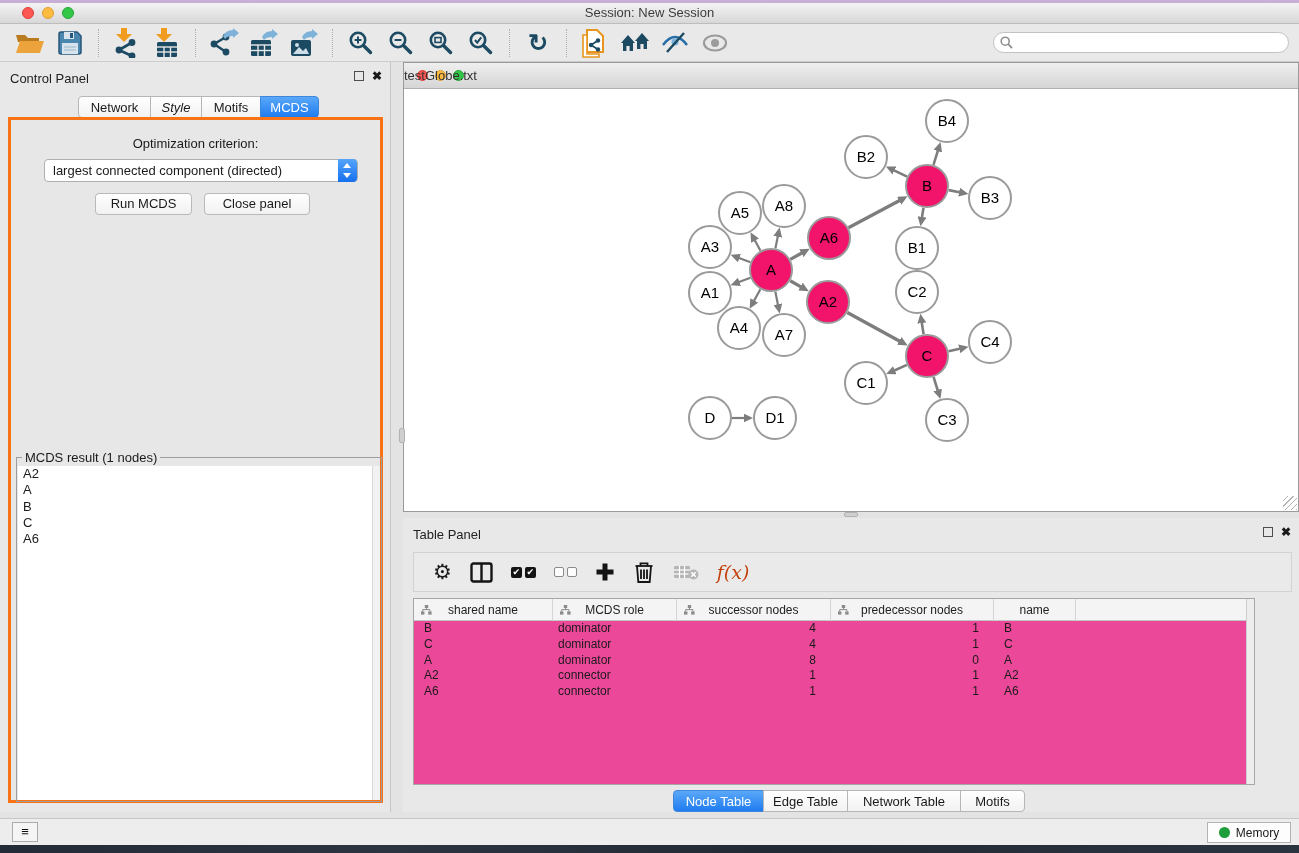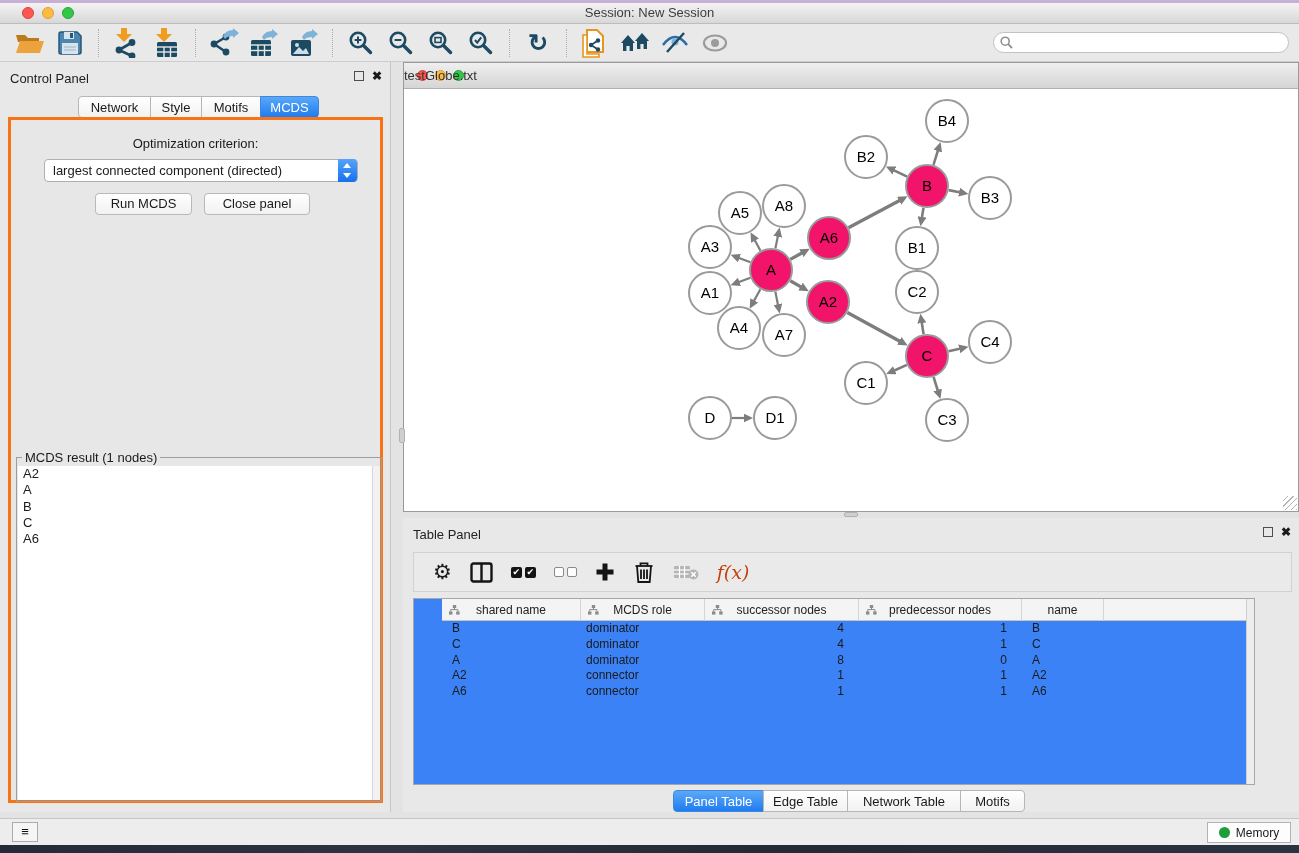--- a/index.html
+++ b/index.html
@@ -84,21 +84,21 @@
   #table-panel { position:absolute; left:403px; top:518px; width:896px; height:294px; background:#e8e8e8; }
   #tp-toolbar { position:absolute; left:10px; top:34px; width:879px; height:40px; background:#eaeaea;
     border:1px solid #d2d2d2; display:flex; align-items:center; padding:0 10px; }
   .tpi { height:30px; display:flex; align-items:center; justify-content:center; margin:0 9px; }
   .glyph-gear { font-size:21px; color:#1c1c1c; }
   .cb-pair { display:flex; gap:3px; }
   .cb { width:11px; height:11px; background:#141414; color:#fff; font-size:9px; line-height:11px; text-align:center; border-radius:2px; }
   .cbo { width:10px; height:10px; border:1.5px solid #8a8a8a; background:#fdfdfd; border-radius:2px; }
   .glyph-fx { font-family:"DejaVu Serif", serif; font-style:italic; font-size:19px; color:#c2410c; }
 
-  #tp-table { position:absolute; left:10px; top:80px; width:842px; height:187px; background:#3b82f6; border:1px solid #a6a6a6;padding-left:28px; }
+  #tp-table { position:absolute; left:10px; top:80px; width:842px; height:187px; background:#ec4899; border:1px solid #a6a6a6; }
   #tp-scroll { position:absolute; top:0; right:0; bottom:0; width:8px; background:#ededed; border-left:1px solid #cfcfcf; }
   #tp-header { display:flex; height:22px; background:#f4f4f4; border-bottom:1px solid #c4c4c4; }
   .th { position:relative; height:22px; border-right:1px solid #d4d4d4; display:flex; align-items:center; justify-content:center;
     font-size:12px; color:#222; }
   .th .tree-ico { position:absolute; left:7px; top:6px; }
   .tr { display:flex; height:15.8px; }
   .td { font-size:12px; line-height:15.8px; white-space:nowrap; overflow:hidden; }
 
   #tp-tabs { left:270px; top:272px; }
   #tp-tabs .seg { font-size:13px; }
@@ -275,21 +275,21 @@
   <div id="control-panel">
     <div class="panel-head">
       <span class="ph-title">Control Panel</span>
       <span class="ph-icons">
         <span class="float-box"></span>
         <span class="close-x">✖</span>
       </span>
     </div>
     <div class="segbar" id="cp-tabs">
         <span class="seg" style="width: 73px;">Network</span>
-        <span class="seg" style="width: 52px;">Style</span>
+        <span class="seg" style="width: 52px; font-style: italic;">Style</span>
         <span class="seg" style="width: 60px;">Motifs</span>
         <span class="seg selected" style="width: 59px;">MCDS</span>
       </div>
     <div id="cp-inner">
       <div id="opt-label">Optimization criterion:</div>
       <div id="criterion">
         <span>largest connected component (directed)</span>
         <span class="stepper">
             <span class="chev-up"></span>
             <span class="chev-dn"></span>
@@ -530,21 +530,21 @@
             <div class="td" style="width: 139px; text-align: left; padding-left: 10px;">A6</div>
             <div class="td" style="width: 124px; text-align: left; padding-left: 5px;">connector</div>
             <div class="td" style="width: 154px; text-align: right; padding-right: 15px;">1</div>
             <div class="td" style="width: 163px; text-align: right; padding-right: 15px;">1</div>
             <div class="td" style="width: 82px; text-align: left; padding-left: 10px;">A6</div>
           </div>
         </div>
       <div id="tp-scroll"></div>
     </div>
     <div class="segbar" id="tp-tabs">
-        <span class="seg selected" style="width: 91px;">Panel Table</span>
+        <span class="seg selected" style="width: 91px;">Node Table</span>
         <span class="seg" style="width: 85px;">Edge Table</span>
         <span class="seg" style="width: 114px;">Network Table</span>
         <span class="seg" style="width: 65px;">Motifs</span>
       </div>
   </div>
 
   <div id="statusbar">
     <div id="list-btn">≡</div>
     <div id="memory-btn">
       <span id="memory-dot"></span>

